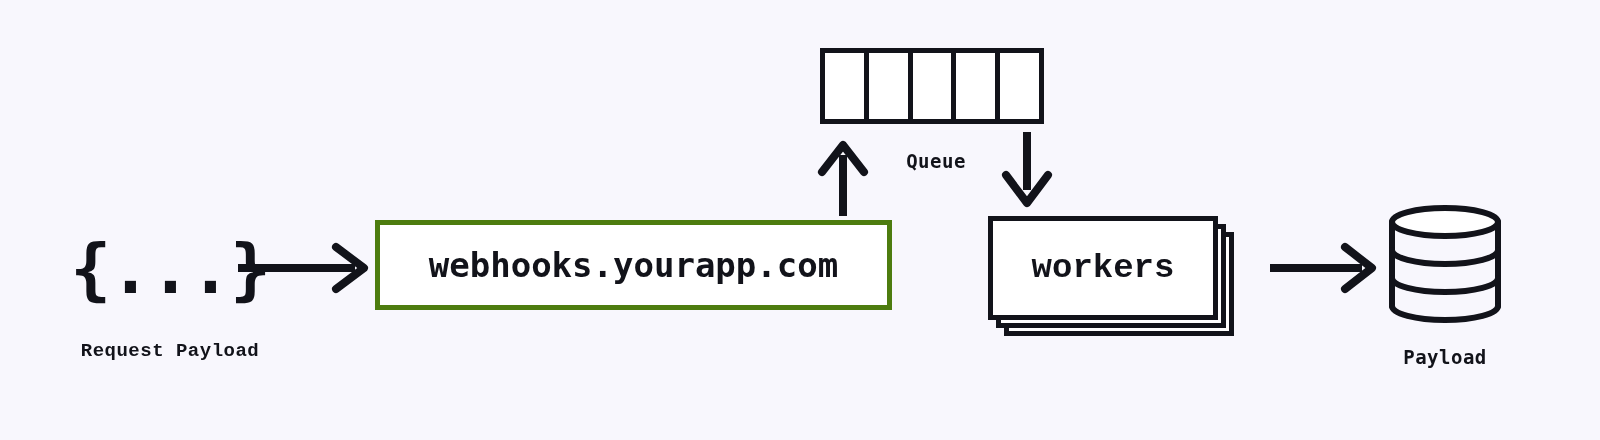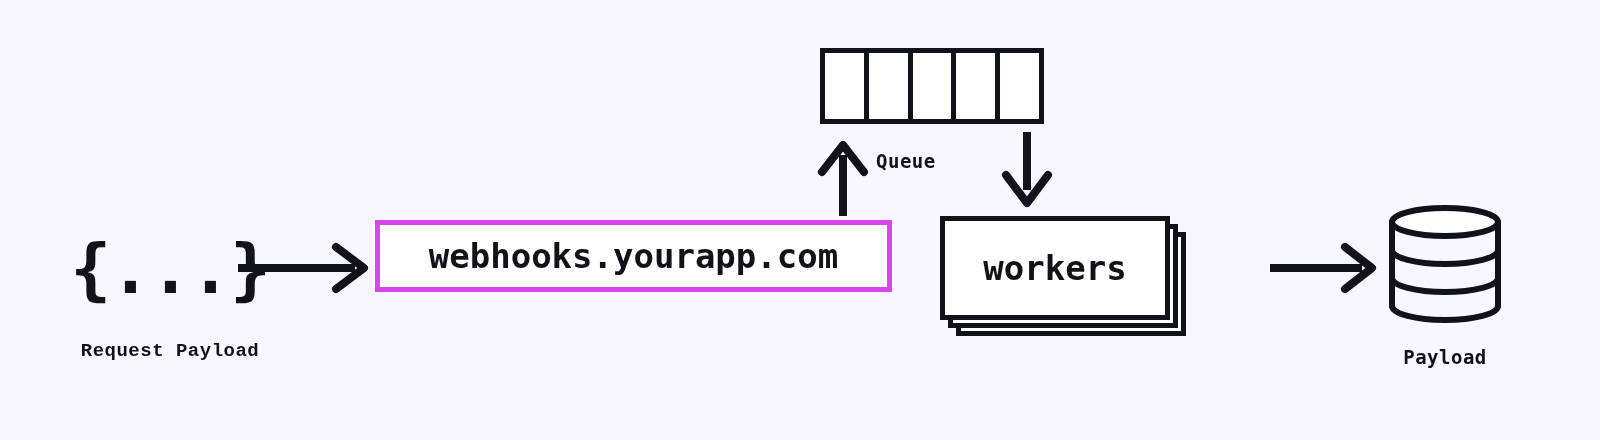--- a/index.html
+++ b/index.html
@@ -47,23 +47,23 @@
     color: #12131a;
     letter-spacing: 0.5px;
     font-family: Liberation Mono, monospace;
   }
 
   
   #webhooks-box {
     left: 375px;
     top: 220px;
     width: 517px;
-    height: 72px;
-    box-sizing: border-box;
-    border: 5px solid #d946ef;
+    height: 90px;
+    box-sizing: border-box;
+    border: 5px solid #4d7c0f;
     background: #ffffff;
     display: flex;
     align-items: center;
     justify-content: center;
   }
   #webhooks-label {
     font-size: 34px;
     font-weight: bold;
     color: #12131a;
     letter-spacing: 0px;
@@ -86,32 +86,34 @@
     border-right: 5px solid #12131a;
     background: #ffffff;
   }
   .queue-cell:last-child {
     border-right: none;
   }
   #queue-caption {
     left: 876px;
     top: 150px;
     width: 120px;
+    text-align: center;
     font-size: 19px;
     font-weight: bold;
     color: #12131a;
     letter-spacing: 0.5px;
   }
 
   
   #workers-stack {
-    left: 940px;
+    left: 988px;
     top: 216px;
     width: 246px;
     height: 156px;
+    font-family: Liberation Mono, monospace;
   }
   .stack-sheet {
     position: absolute;
     box-sizing: border-box;
     border: 5px solid #12131a;
     background: #ffffff;
     width: 230px;
     height: 104px;
   }
   .stack-sheet.back2 { left: 16px; top: 16px; z-index: 1; }

